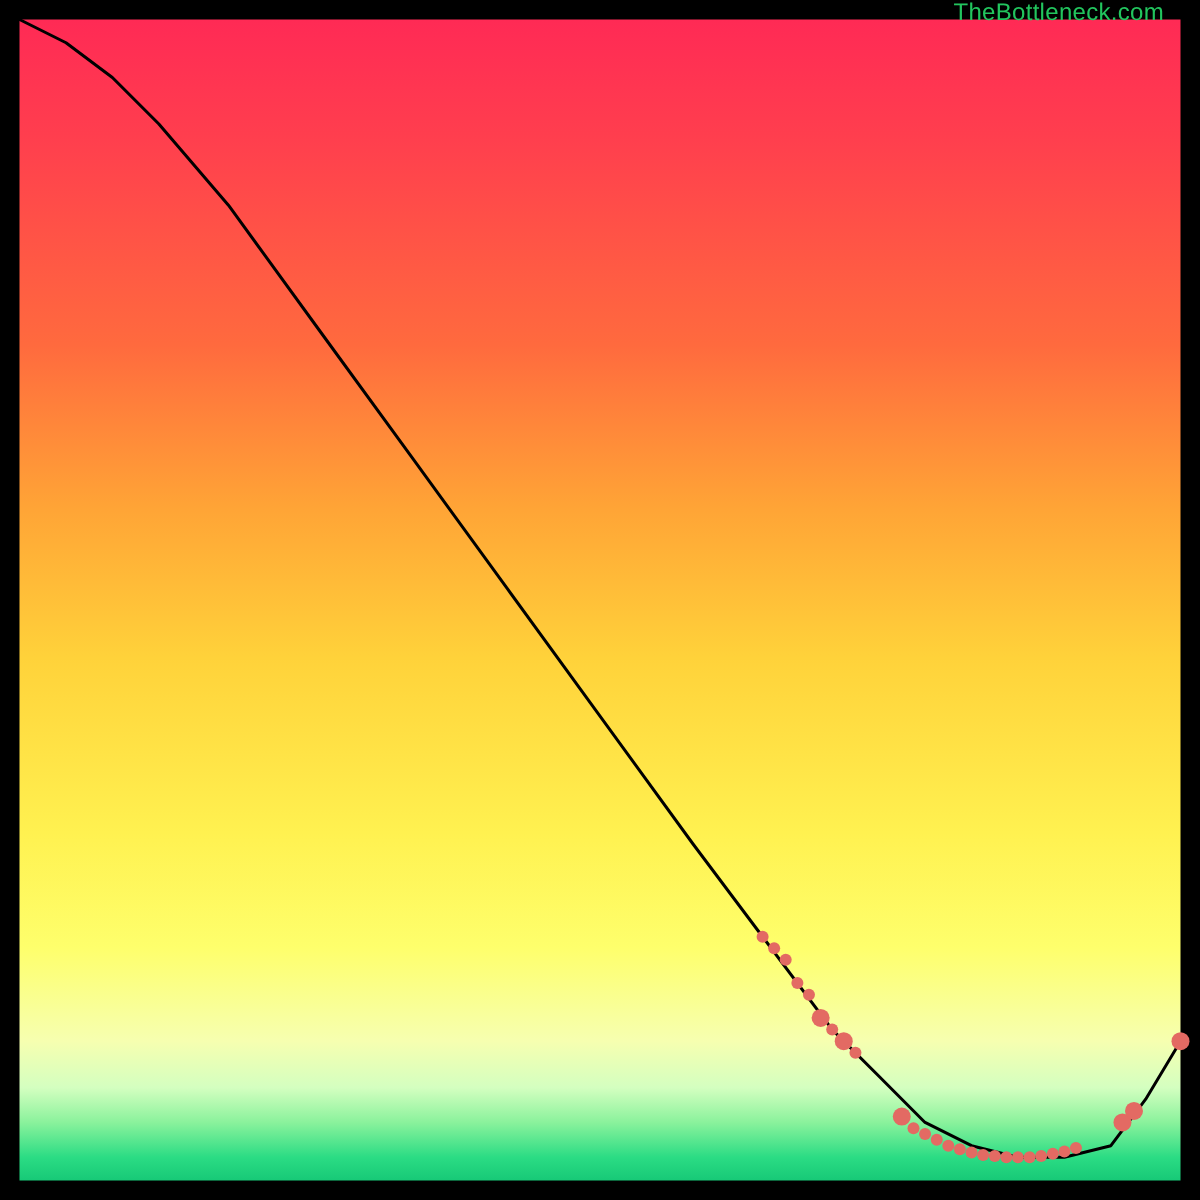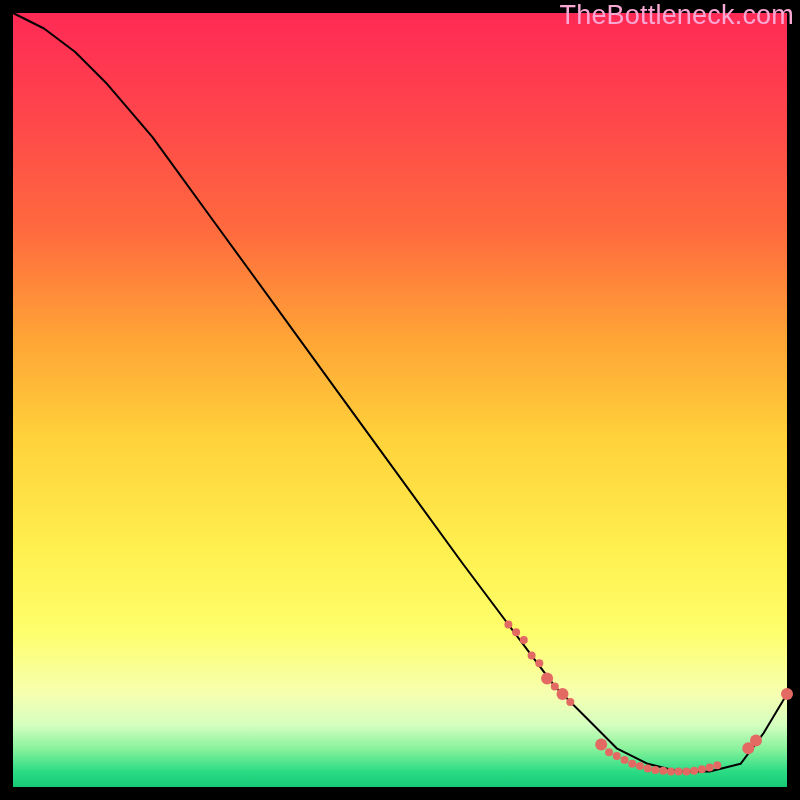--- a/index.html
+++ b/index.html
@@ -36,23 +36,23 @@
       #f6ffb0 88%,
       #d4ffc0 92%,
       #8af29c 95%,
       #2bdc84 98%,
       #17c977 100%
     );
   }
   .watermark {
     position: absolute;
     top: 0px;
-    right: 6px;
-    color: #f9a8d4;
-    font-size: 27px;
+    right: 24px;
+    color: #22c55e;
+    font-size: 16px;
     letter-spacing: 0.2px;
     user-select: none;
   }
   svg.curve {
     position: absolute;
     left: 0;
     top: 0;
     width: 774px;
     height: 774px;
     overflow: visible;

